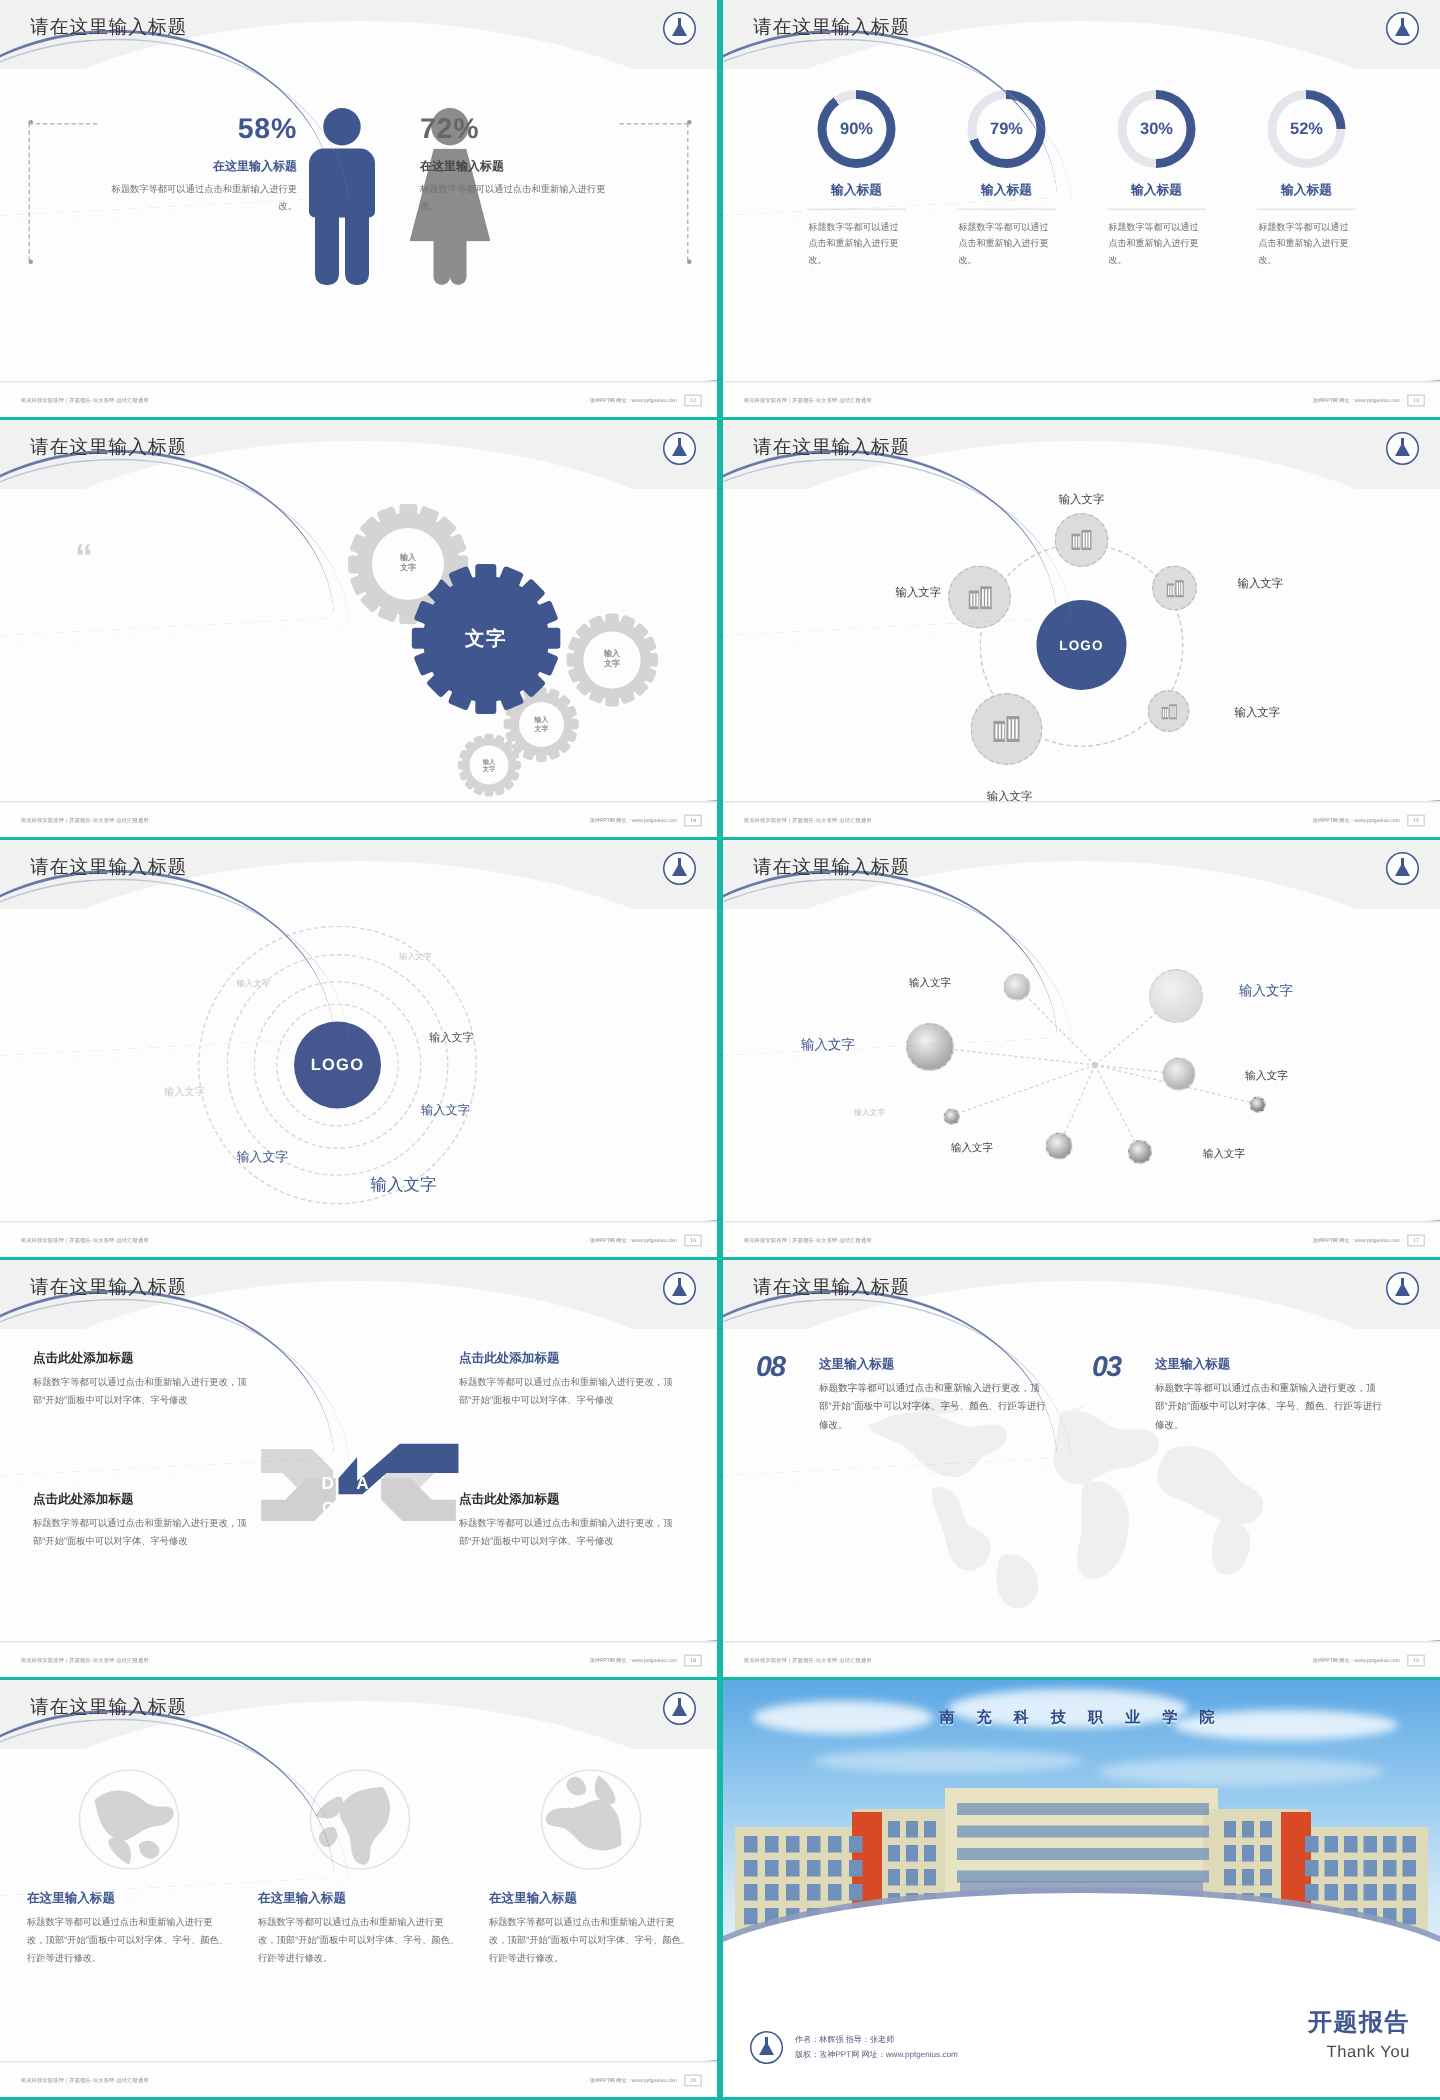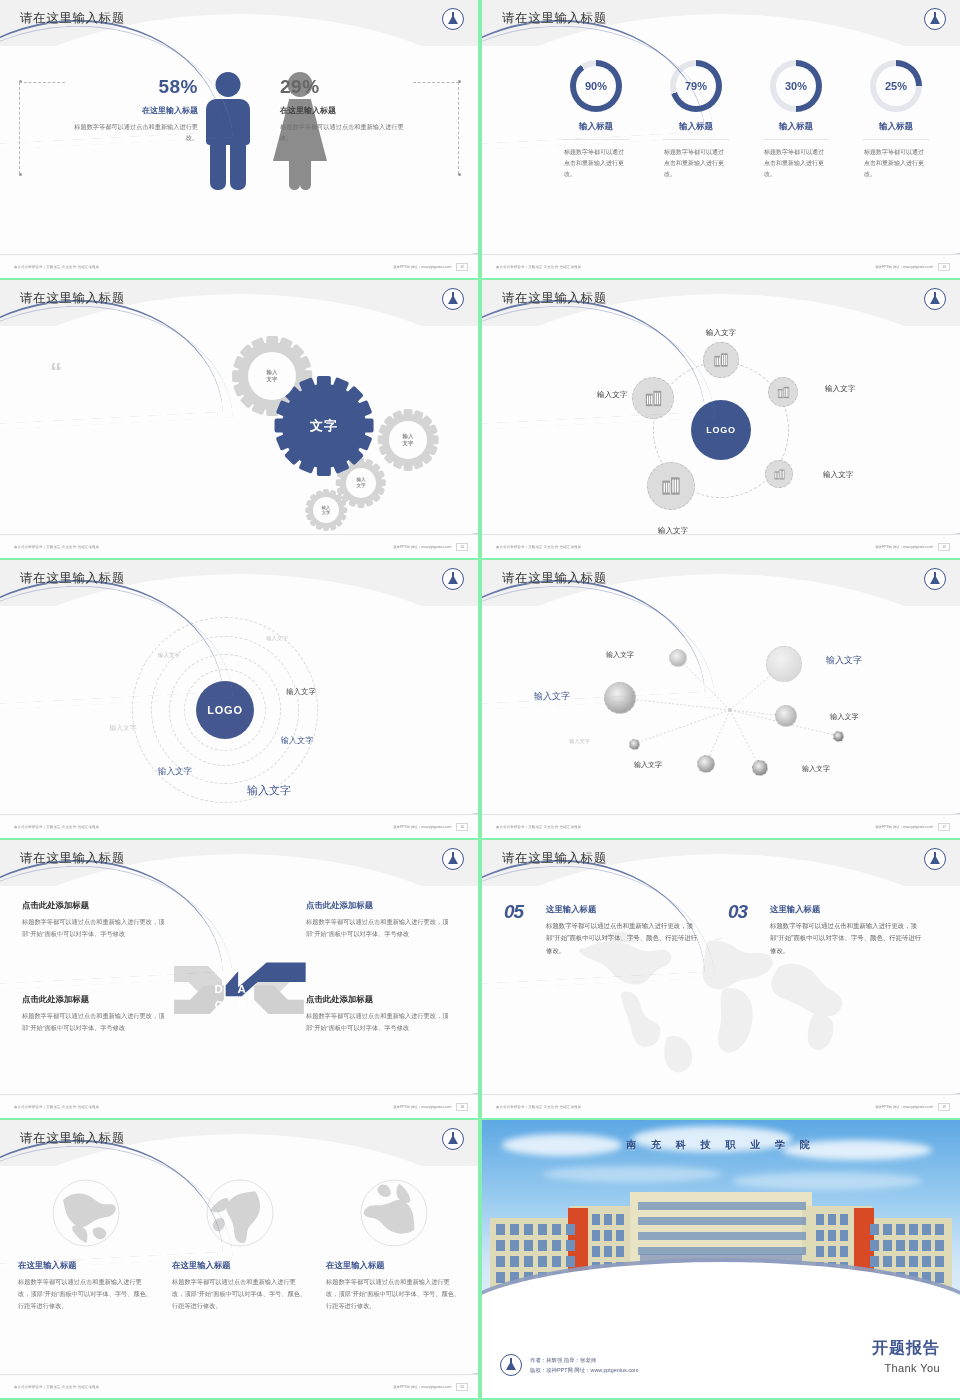--- a/index.html
+++ b/index.html
@@ -8,21 +8,21 @@
     background:#ffffff;
     font-family:"Liberation Sans","DejaVu Sans",sans-serif;
     overflow:hidden;
   }
   .deck{
     width:960px; height:1400px;
     display:grid;
     grid-template-columns:478px 478px;
     grid-template-rows:repeat(5,278px);
     column-gap:4px; row-gap:2px;
-    background:#86efac;
+    background:#14b8a6;
   }
   .slide{
     position:relative;
     width:478px; height:278px;
     background:#fdfdfd;
     overflow:hidden;
   }
   
   .hdr{
     position:absolute; left:0; top:0; width:100%; height:46px;
@@ -116,21 +116,21 @@
   .fig.m .head{ background:#3f568f;} .fig.f .head{ background:#8c8c8c;}
   .fig.m .torso{ position:absolute; left:50%; top:27px; width:44px; height:46px; background:#3f568f; border-radius:10px 10px 4px 4px; transform:translateX(-50%);}
   .fig.m .legL,.fig.m .legR{ position:absolute; top:60px; width:16px; height:58px; background:#3f568f; border-radius:4px 4px 7px 7px;}
   .fig.m .legL{ left:14px;} .fig.m .legR{ right:14px;}
   .fig.f .skirt{ position:absolute; left:50%; top:27px; width:54px; height:62px; background:#8c8c8c; transform:translateX(-50%);
     clip-path:polygon(30% 0,70% 0,100% 100%,0 100%); border-radius:8px 8px 0 0;}
   .fig.f .legL,.fig.f .legR{ position:absolute; top:86px; width:11px; height:32px; background:#8c8c8c; border-radius:0 0 6px 6px;}
   .fig.f .legL{ left:21px;} .fig.f .legR{ right:21px;}
 
   
-  .donuts{ position:absolute; left:14px; right:14px; top:14px; display:flex; justify-content:flex-end;}
+  .donuts{ position:absolute; left:14px; right:14px; top:14px; display:flex; justify-content:center;}
   .dn{ width:100px; text-align:center;}
   .ring{ width:52px;height:52px;border-radius:50%;margin:0 auto; position:relative; }
   .ring .inner{position:absolute;left:6px;top:6px;right:6px;bottom:6px;border-radius:50%;background:#fdfdfd;
     display:flex;align-items:center;justify-content:center;font-size:11px;font-weight:bold;color:#3f568f;}
   .dn-t{ font-size:8.5px;font-weight:bold;color:#3f568f;margin-top:9px;}
   .dn-d{ font-size:6px;color:#6f6f6f;line-height:1.85;margin-top:7px;padding:0 18px;text-align:left;}
   .dn-rule{width:66px;height:1px;background:#e6e6e6;margin:6px auto 0;}
 
   
   .quote{ position:absolute; left:42px; top:42px; width:196px;}
@@ -249,21 +249,21 @@
             <div class="legL"></div>
             <div class="legR"></div>
         </div>
         <div class="fig f">
           <div class="head"></div>
             <div class="skirt"></div>
             <div class="legL"></div>
             <div class="legR"></div>
         </div>
         <div class="g-col r">
-          <div class="g-pct gray">29%</div>
+          <div class="g-pct gray">72%</div>
           <div class="g-sub gray">在这里输入标题</div>
           <div class="g-desc">标题数字等都可以通过点击和重新输入进行更改。</div>
         </div>
       </div>
     </div>
     <div class="swoosh-br">
         <i></i>
         <i class="b"></i>
       </div>
     <div class="ftr">
@@ -304,21 +304,21 @@
           <div class="dn">
             <div class="ring" style="background:conic-gradient(#3f568f 0deg 180deg,#e4e6ec 180deg 360deg)">
               <div class="inner">30%</div>
             </div>
             <div class="dn-t">输入标题</div>
             <div class="dn-rule"></div>
             <div class="dn-d">标题数字等都可以通过点击和重新输入进行更改。</div>
           </div>
           <div class="dn">
             <div class="ring" style="background:conic-gradient(#3f568f 0deg 90deg,#e4e6ec 90deg 360deg)">
-              <div class="inner">25%</div>
+              <div class="inner">52%</div>
             </div>
             <div class="dn-t">输入标题</div>
             <div class="dn-rule"></div>
             <div class="dn-d">标题数字等都可以通过点击和重新输入进行更改。</div>
           </div>
         </div>
       </div>
     <div class="swoosh-br">
         <i></i>
         <i class="b"></i>
@@ -692,21 +692,21 @@
           <path d="M86 92c7-2 14 2 18 8 5 7 4 17 10 23 5 5 13 6 17 12 4 7 1 16-4 22-5 5-13 7-19 4-8-4-11-14-13-23-2-12-8-22-11-34-1-6-3-11 2-12z"></path>
           <path d="M186 30c10-5 22-4 32 0 8 3 14 10 22 12 9 2 19-1 28 2 6 2 9 9 7 15-2 7-10 10-16 13-8 4-17 3-25 6-9 3-16 10-25 11-8 1-16-3-20-10-5-9-2-20 0-30 2-8 0-16 5-21 3-3 8 0 12-1 3-1 5-4 8-5z"></path>
           <path d="M214 88c9-3 19 0 26 6 6 5 9 13 10 21 1 12-1 24-6 35-4 9-12 17-21 19-7 2-14-3-16-10-3-10 2-20 3-30 1-12-2-25 1-36 1-3 1-5 3-5z"></path>
           <path d="M284 60c12-6 27-4 38 3 8 5 13 14 20 21 6 6 15 8 20 15 4 6 2 14-3 19-6 6-16 6-24 4-12-3-22-11-33-16-9-4-19-6-25-14-5-7-3-18 2-24 1-3 3-6 5-8z"></path>
           <path d="M330 120c8-3 17 2 21 9 4 8 2 18-2 26-3 6-9 11-16 11-6 0-11-5-12-11-2-11 1-22 5-32 1-2 2-3 4-3z"></path>
           <path d="M142 150c9-4 19 0 25 7 5 6 7 14 6 22-1 7-6 13-13 15-7 2-14-2-18-8-5-8-5-18-3-27 1-4 1-8 3-9z"></path>
           <path d="M66 18c12-4 25-3 36 3 4 3 2 8-3 8-12 1-24 0-35-4-3-2-1-6 2-7z"></path>
         </g>
       </svg>
       <div class="numblk" style="left:22px;">
-        <div class="num">05</div>
+        <div class="num">08</div>
         <div class="num-t">这里输入标题</div>
         <div class="num-d">标题数字等都可以通过点击和重新输入进行更改，顶部“开始”面板中可以对字体、字号、颜色、行距等进行修改。</div>
       </div>
       <div class="numblk" style="left:246px;">
         <div class="num">03</div>
         <div class="num-t">这里输入标题</div>
         <div class="num-d">标题数字等都可以通过点击和重新输入进行更改，顶部“开始”面板中可以对字体、字号、颜色、行距等进行修改。</div>
       </div>
     </div>
     <div class="swoosh-br">

